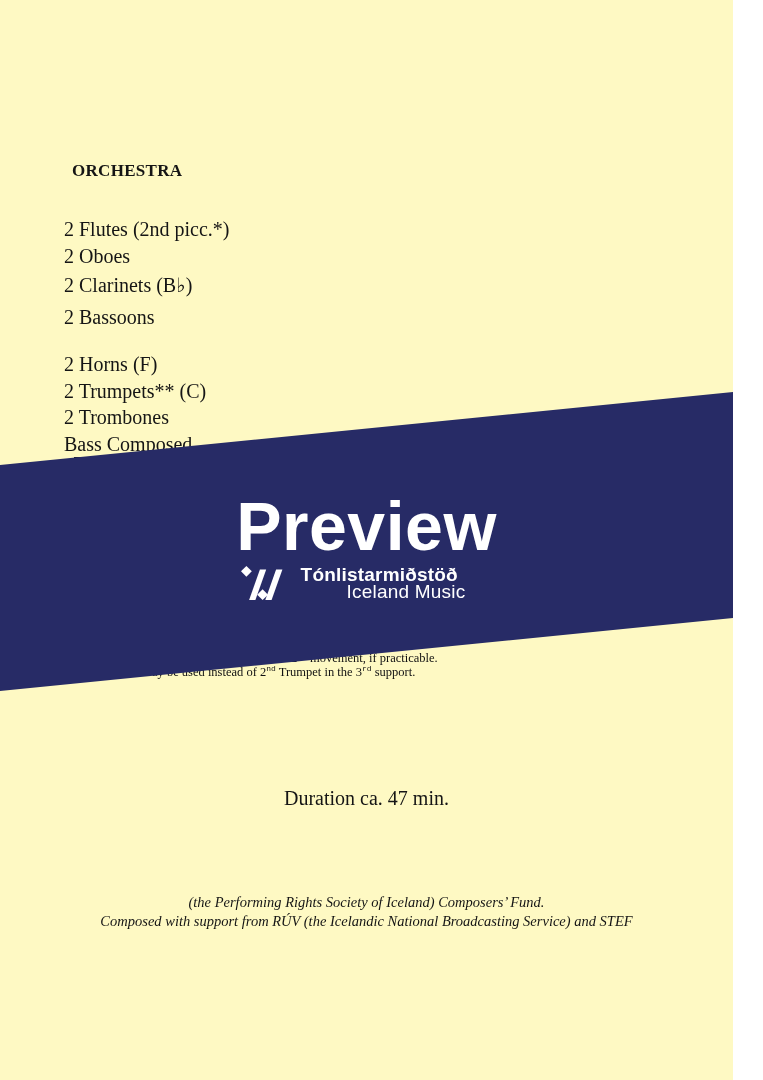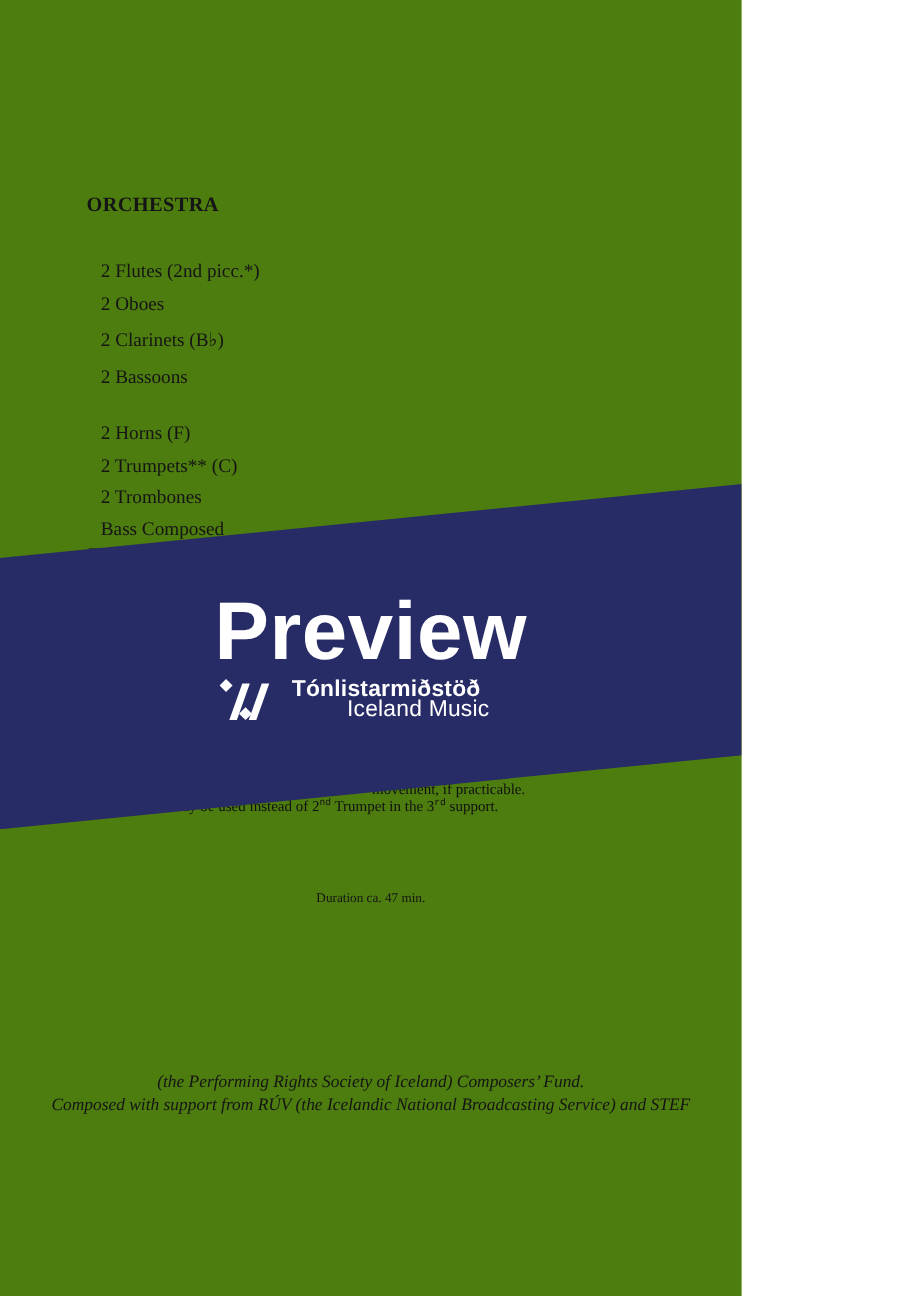--- a/index.html
+++ b/index.html
@@ -1,37 +1,37 @@
 <!DOCTYPE html>
 <html><head>
 <meta charset="utf-8">
 <style>
   html, body { margin: 0; padding: 0; background: #ffffff; }
   .page {
     position: relative;
-    width: 618px;
+    width: 733px;
     height: 1080px;
-    background: #4d7c0f;
+    background: #fef9c3;
     overflow: hidden;
     font-family: "Liberation Serif", serif;
     color: #151515;
   }
   .heading {
     position: absolute;
     left: 72px;
     top: 161px;
     font-size: 17px;
     font-weight: bold;
     letter-spacing: 0.3px;
     z-index: 1;
   }
   .instr {
     position: absolute;
-    left: 84px;
-    font-size: 16px;
+    left: 64px;
+    font-size: 20px;
     white-space: nowrap;
     z-index: 1;
   }
   .w0 { top: 218px; } .w1 { top: 245px; } .w2 { top: 273px; } .w3 { top: 306px; }
   .b0 { top: 353px; } .b1 { top: 380px; } .b2 { top: 406px; } .b3 { top: 433px; }
 
   .frag { position: absolute; background: #1c1c1c; z-index: 1; }
   .frag1 { left: 74px; top: 457px; width: 9px; height: 4px; }
   .frag2 { left: 86px; top: 458px; width: 6px; height: 3px; }
 
@@ -82,25 +82,25 @@
     font-family: "Liberation Sans", sans-serif;
     font-size: 19px;
     line-height: 17px;
     letter-spacing: 0.2px;
   }
   .logo-name { font-weight: 700; }
   .logo-sub { font-weight: 400; padding-left: 46px; }
 
   .duration {
     position: absolute;
-    top: 743px;
+    top: 787px;
     left: 0;
     width: 100%;
     text-align: center;
-    font-size: 11px;
+    font-size: 20px;
     z-index: 1;
   }
   .credits {
     position: absolute;
     top: 893px;
     left: 0;
     width: 100%;
     text-align: center;
     font-style: italic;
     font-size: 14.5px;

